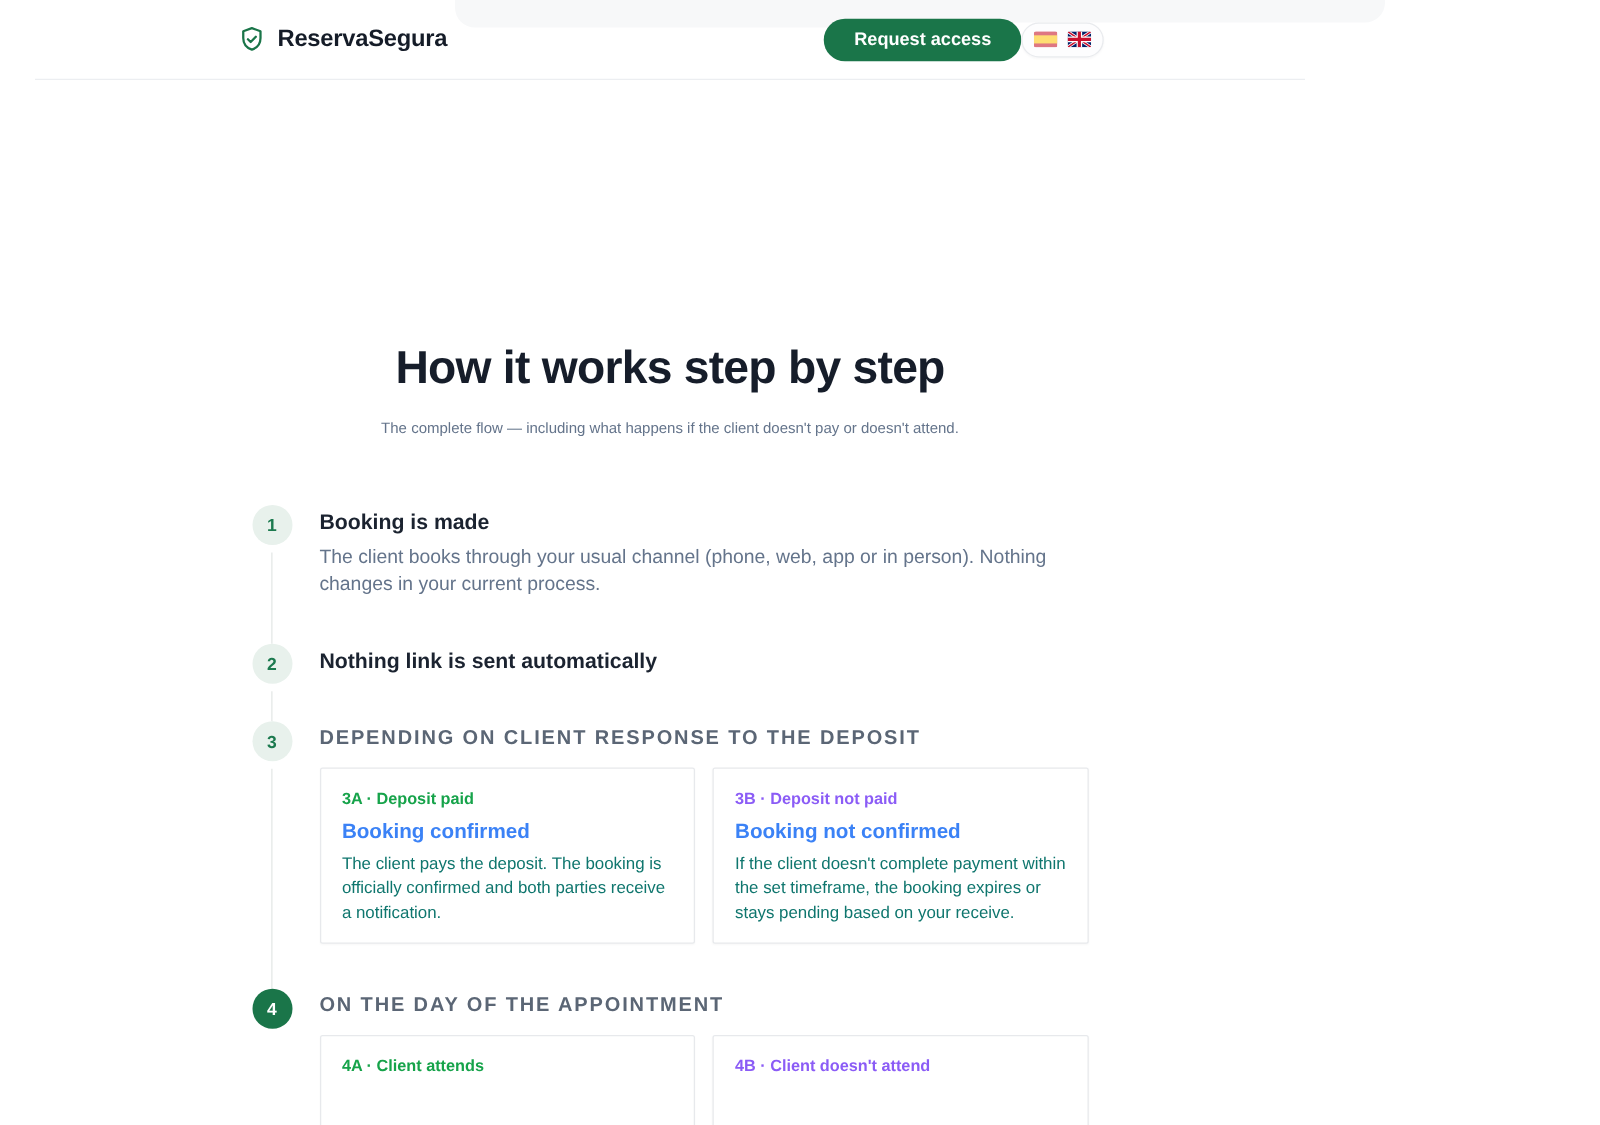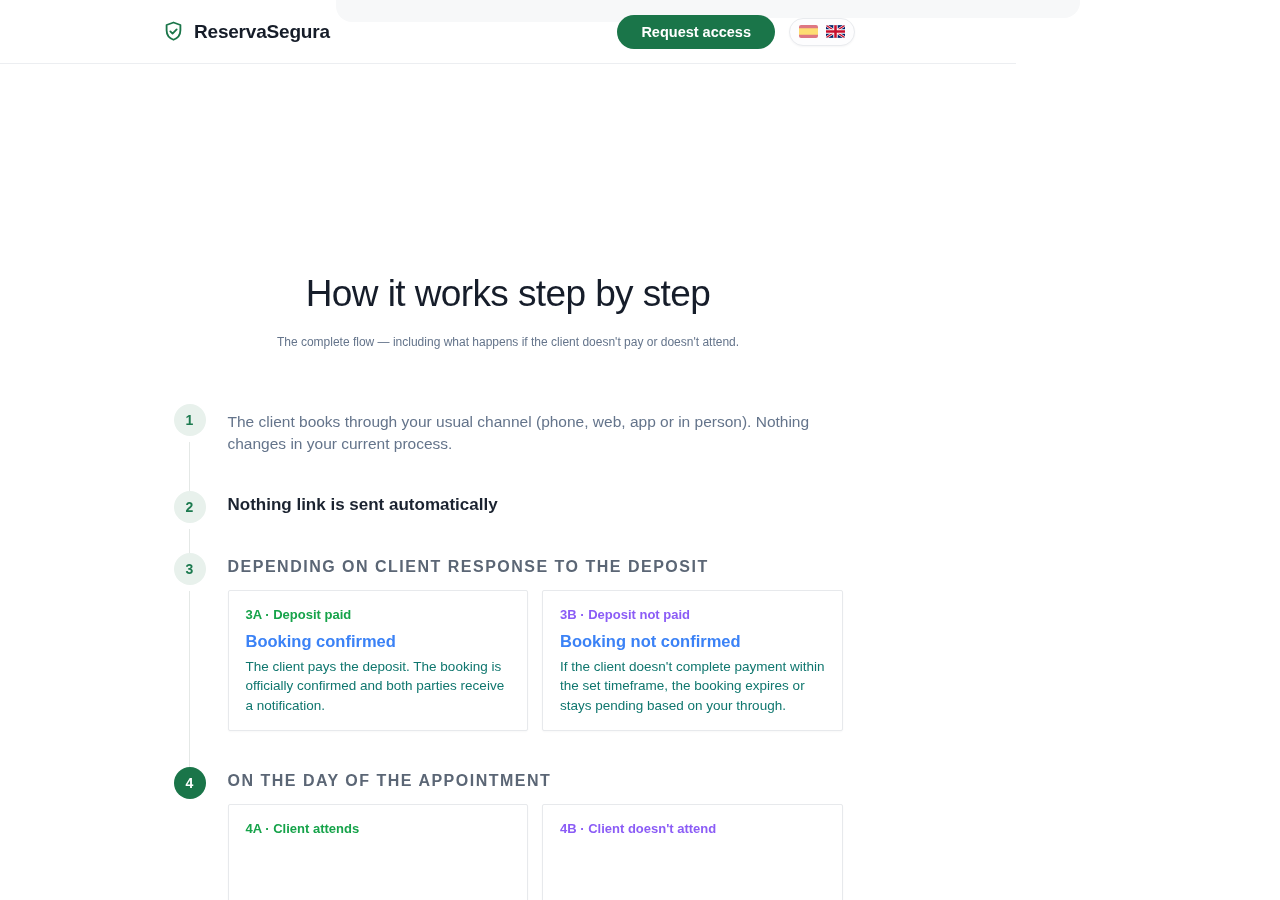--- a/index.html
+++ b/index.html
@@ -1,56 +1,56 @@
 <!DOCTYPE html>
 <html><head>
 <meta charset="utf-8">
 <style>
   * { margin:0; padding:0; box-sizing:border-box; }
   html,body { width:1280px; height:900px; overflow:hidden; background:#ffffff;
               font-family:"Liberation Sans", sans-serif; color:#151c28; }
 
-  .page { position:relative; width:1016px; height:900px; }
+  .page { position:relative; width:1016px; height:900px;margin-left:28px; }
 
   
   .header {
     position:relative; height:64px; background:#ffffff;
     border-bottom:1px solid #eceef1;
     display:flex; align-items:center; justify-content:space-between;
     padding:0 161px 0 162px; z-index:2; overflow:visible;
   }
   .ghost { position:absolute; background:#f7f8f9; border-radius:16px; z-index:0; }
   .ghost-1 { left:336px; top:-34px; width:386px; height:56px; }
   .ghost-2 { left:684px; top:-38px; width:396px; height:56px; }
   .header > .brand, .header > .header-right { position:relative; z-index:1; }
 
   .brand { display:flex; align-items:center; gap:9px; cursor:pointer; }
   .logo-icon { width:23px; height:23px; display:flex; align-items:center; }
   .brand-name { font-size:19px; font-weight:700; letter-spacing:-0.2px; color:#151c28; }
 
-  .header-right { display:flex; align-items:center; gap:14px; }
+  .header-right { display:flex; align-items:center; }
   .cta {
     height:34px; padding:0 24px; border:none; border-radius:999px;
     background:#1a7549; color:#ffffff; font-size:14.5px; font-weight:700;
     font-family:"Liberation Sans", sans-serif; cursor:pointer;
   }
   .lang-switch {
     display:flex; align-items:center; gap:8px; height:28px; padding:0 9px;
     background:#fdfdfe; border:1px solid #e9ebee; border-radius:999px;
     box-shadow:0 1px 2px rgba(16,24,40,0.04);
   }
   .lang-btn { border:none; background:transparent; padding:0; cursor:pointer;
               display:flex; align-items:center; }
   .lang-btn .flag { width:19px; height:13px; border-radius:2px; overflow:hidden; display:block; }
   .lang-btn.inactive { opacity:0.55; }
 
   
   .main { padding-top:208px; }
   .page-title {
-    text-align:center; font-size:37px; font-weight:400; letter-spacing:-0.6px;
+    text-align:center; font-size:37px; font-weight:700; letter-spacing:-0.6px;
     color:#161d2a; line-height:1.18;
   }
   .subtitle {
     text-align:center; font-size:12px; color:#64748b; margin-top:14px; line-height:24px;
   }
 
   .steps { width:669px; margin:50px auto 0; }
   .step { display:flex; }
   .rail { width:32px; display:flex; flex-direction:column; align-items:center; flex:none; }
   .circle {
@@ -131,20 +131,21 @@
     <p class="subtitle">The complete flow — including what happens if the client doesn't pay or doesn't attend.</p>
 
     <div class="steps">
 
       <div class="step">
         <div class="rail">
           <div class="circle">1</div>
           <div class="line"></div>
         </div>
         <div class="step-content">
+          <h3 class="step-title">Booking is made</h3>
           <p class="step-body">The client books through your usual channel (phone, web, app or in person). Nothing changes in your current process.</p>
         </div>
       </div>
 
       <div class="step">
         <div class="rail">
           <div class="circle">2</div>
           <div class="line"></div>
         </div>
         <div class="step-content">
@@ -161,21 +162,21 @@
           <div class="step-label">DEPENDING ON CLIENT RESPONSE TO THE DEPOSIT</div>
           <div class="cards">
             <div class="card">
               <div class="card-tag positive">3A · Deposit paid</div>
               <div class="card-title">Booking confirmed</div>
               <div class="card-body">The client pays the deposit. The booking is officially confirmed and both parties receive a notification.</div>
             </div>
             <div class="card">
               <div class="card-tag negative">3B · Deposit not paid</div>
               <div class="card-title">Booking not confirmed</div>
-              <div class="card-body">If the client doesn't complete payment within the set timeframe, the booking expires or stays pending based on your through.</div>
+              <div class="card-body">If the client doesn't complete payment within the set timeframe, the booking expires or stays pending based on your receive.</div>
             </div>
           </div>
         </div>
       </div>
 
       <div class="step">
         <div class="rail">
           <div class="circle filled">4</div>
         </div>
         <div class="step-content">

